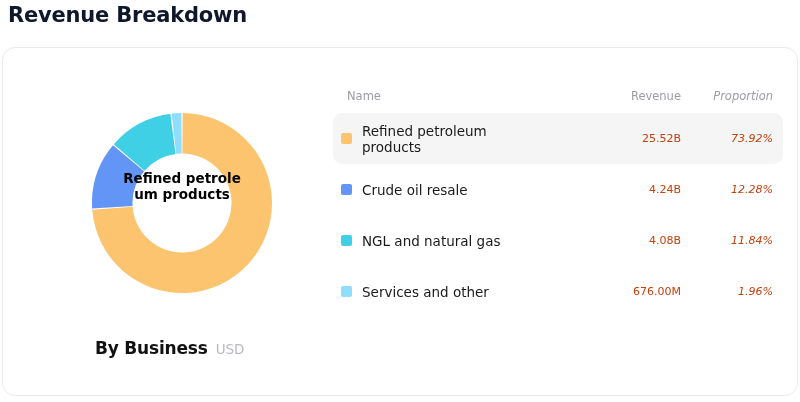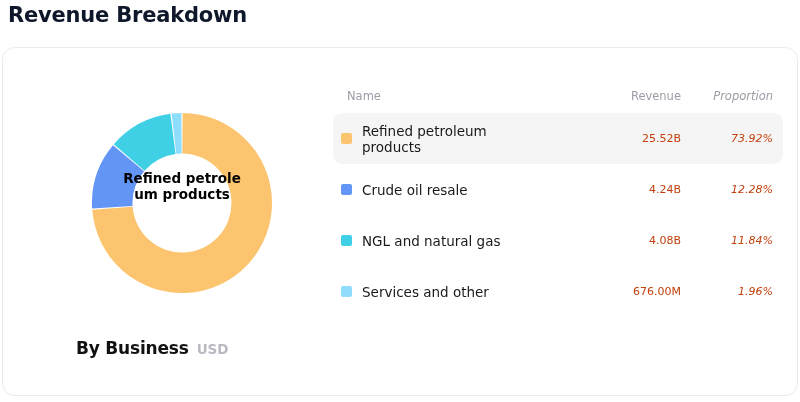--- a/index.html
+++ b/index.html
@@ -60,36 +60,35 @@
     font-size: 13.5px;
     font-weight: bold;
     line-height: 15.5px;
     color: #000000;
     word-break: break-all;
     pointer-events: none;
   }
 
   #donut-footer {
     position: absolute;
-    left: 73px;
+    left: 92px;
     top: 290px;
     display: flex;
     align-items: baseline;
     gap: 8px;
   }
   #donut-footer .fo-title {
     font-size: 17px;
     font-weight: bold;
     color: #111111;
     letter-spacing: -0.2px;
   }
   #donut-footer .fo-unit {
     font-size: 13.5px;
     color: #b9b9c2;
-    font-weight: bold;
   }
 
   
   #legend-table {
     position: absolute;
     left: 330px;
     top: 35px;
     width: 450px;
   }
 

